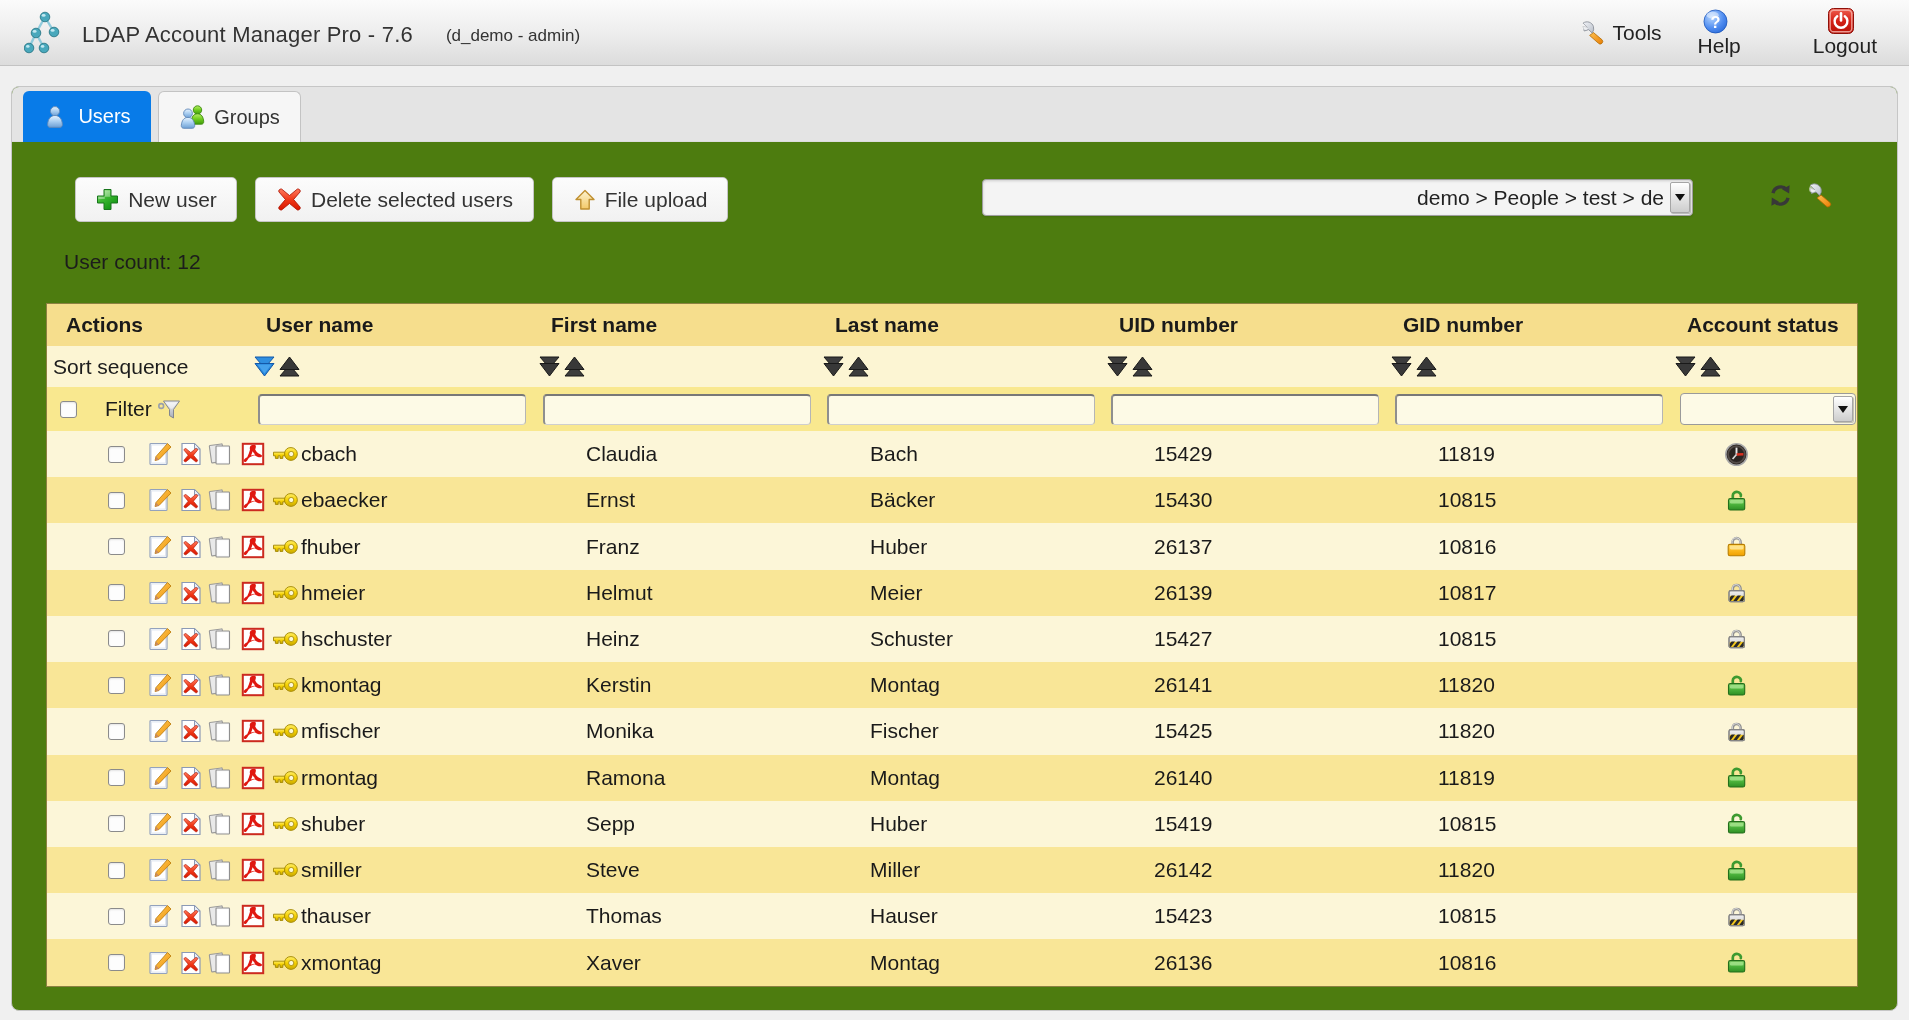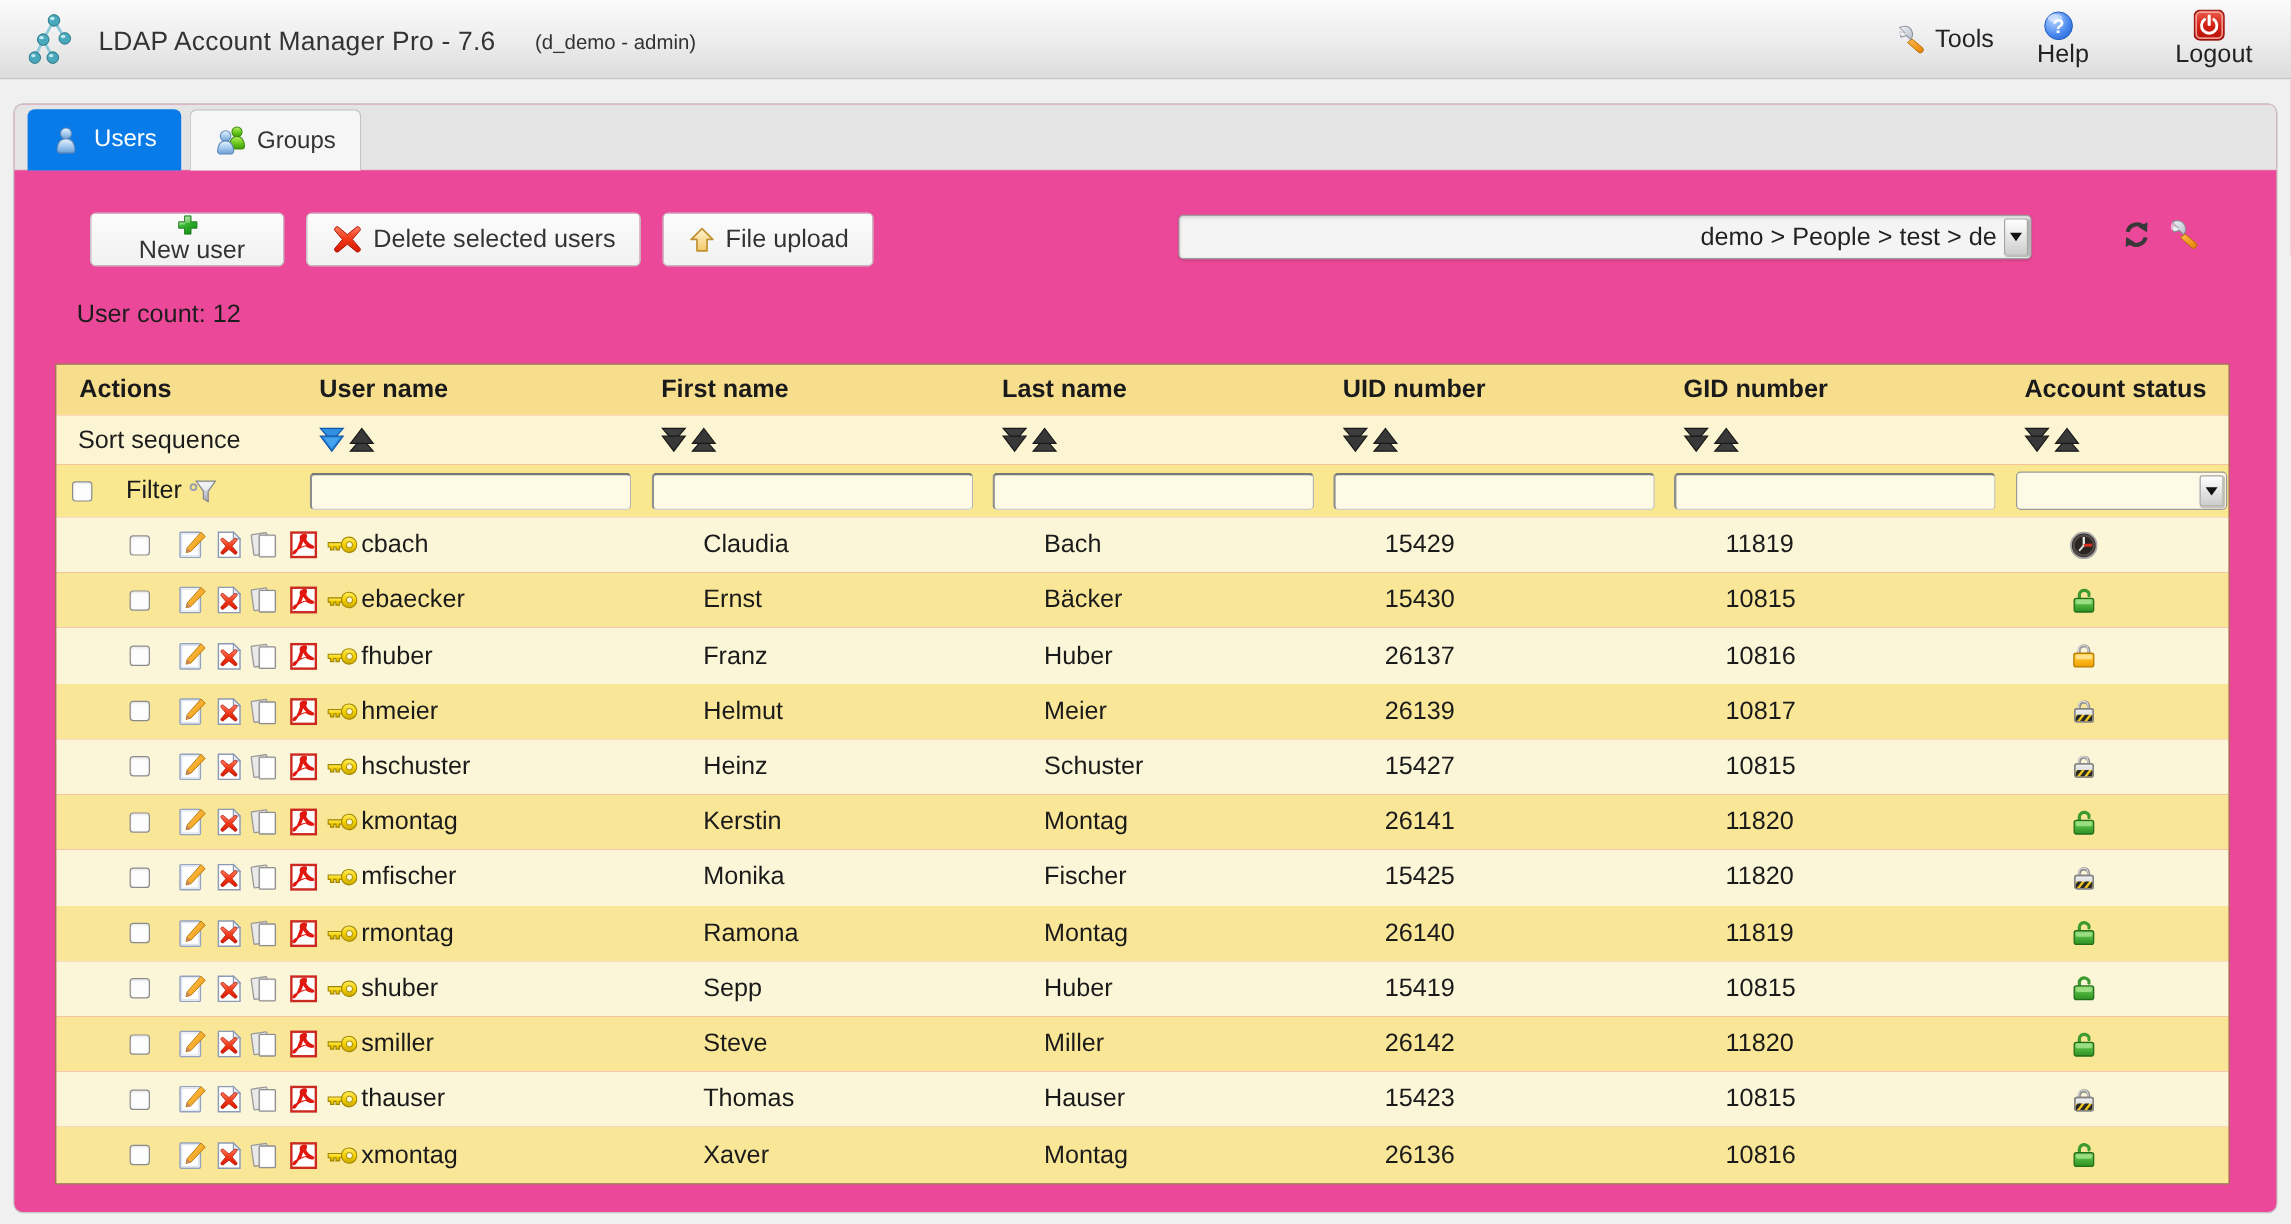--- a/index.html
+++ b/index.html
@@ -22,21 +22,21 @@
   .brand-title { margin-left:2px; margin-top:13px; font-size:22px; color:#333; letter-spacing:0.2px; }
   .brand-sub { margin-left:21px; margin-top:17px; font-size:17px; color:#333; }
   .top-links { position:absolute; right:32px; top:0; height:66px; display:flex; align-items:center; }
   .top-link { display:flex; align-items:center; cursor:pointer; }
   .top-link .lbl { margin-left:8px; font-size:21px; color:#222; }
   .top-link + .top-link { margin-left:28px;flex-direction:column; }
   .top-link.logout { margin-left:64px; }
   
   .panel {
     position:absolute; left:11px; top:86px; width:1887px; height:925px;
-    background:#ec4899; border:1px solid #c6c6c6; border-radius:8px;
+    background:#4d7c0f; border:1px solid #c6c6c6; border-radius:8px;
   }
   .tab-strip {
     position:relative; height:55px; background:#e4e4e4;
     border-radius:7px 7px 0 0;
     border-bottom:1px solid #dcdcdc;
   }
   .tab {
     position:absolute; bottom:-1px; height:51px; display:flex; align-items:center;
     justify-content:center; border-radius:6px 6px 0 0; cursor:pointer;
   }
@@ -47,21 +47,21 @@
   
   .toolbar { position:absolute; left:0; top:90px; width:100%; height:45px; }
   .btn-row { position:absolute; left:63px; top:0; display:flex; }
   .btn {
     height:45px; display:flex; align-items:center; justify-content:center;
     background:linear-gradient(#fcfcfc,#f1f1f1);
     border:1px solid #c5c5c5; border-radius:5px; cursor:pointer;
     font-size:21px; color:#333;
   }
   .btn .lbl { margin-left:8px; }
-  .btn-new { width:162px;flex-direction:column; }
+  .btn-new { width:162px; }
   .btn-del { width:279px; margin-left:18px; }
   .btn-upload { width:176px; margin-left:18px; }
   .suffix-select {
     position:absolute; left:970px; top:2px; width:711px; height:37px;
     background:#f4f4f4; border:1px solid #9e9e9e; border-radius:4px;
     box-shadow:inset 0 1px 3px rgba(0,0,0,0.16), 0 1px 2px rgba(0,0,0,0.12);
     display:flex; align-items:center; cursor:pointer;
   }
   .suffix-select .value {
     flex:1; text-align:right; font-size:21px; color:#222; padding-right:6px;
@@ -89,21 +89,21 @@
     position:absolute; left:34px; top:216px; width:1812px;
     border:1px solid #8c8141;
   }
   .tr { display:flex; width:100%; }
   .td { flex:0 0 auto; display:flex; align-items:center; overflow:visible; }
   .c1 { width:200px; } .c2 { width:285px; } .c3 { width:284px; } .c4 { width:284px; }
   .c5 { width:284px; } .c6 { width:284px; } .c7 { width:190px; }
   .row-head { height:42px; background:#f6de8d; }
   .row-head .td { font-weight:bold; font-size:21px; color:#1a1a1a; padding-left:19px; }
   .row-sort { height:41px; background:#fcf5d3; }
-  .row-sort .td { padding-left:18px; font-size:21px; }
+  .row-sort .td { padding-left:6px; font-size:21px; }
   .sort-pair { display:flex; align-items:center; }
   .sort-pair svg { display:block; }
   .sort-pair .up { margin-left:2px; }
   .row-filter { height:44px; background:#f9e88f; }
   .row-filter .td { padding-left:0; }
   .row-filter .td.filter-left { padding-left:13px; }
   .filter-left { display:flex; align-items:center; }
   .filter-label { margin-left:28px; font-size:21px; color:#1a1a1a; }
   .filter-left svg { margin-left:5px; }
   .filter-input {

